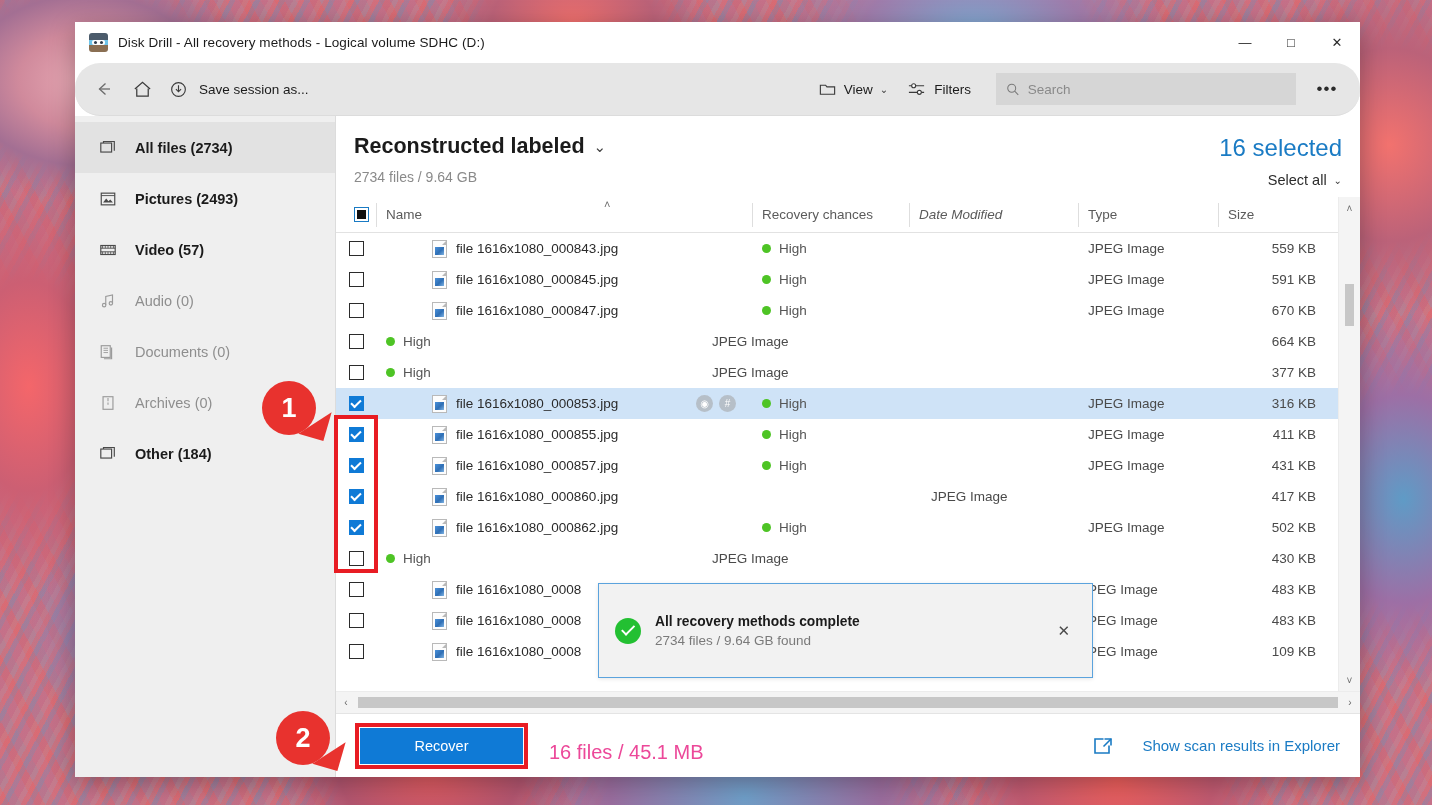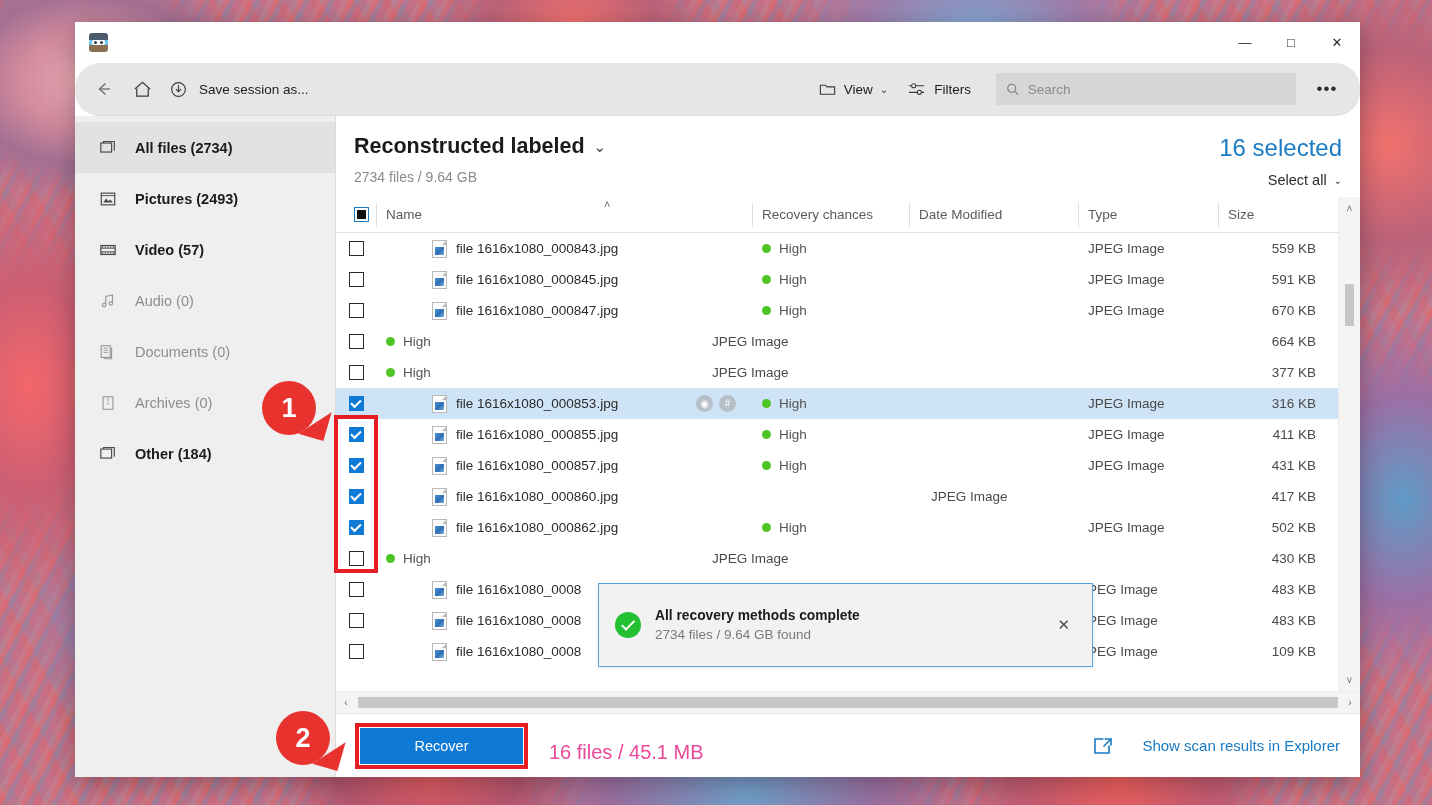--- a/index.html
+++ b/index.html
@@ -156,21 +156,21 @@
     border-bottom: 1px solid #e2e2e2;
     font-size: 13.5px; color: #5b5b5b; position: relative;
   }
   .th { padding-left: 10px; position: relative; height: 36px; display: flex; align-items: center; }
   .th + .th::before {
     content: ""; position: absolute; left: 0; top: 6px; bottom: 6px; width: 1px; background: #dedede;
   }
   .col-check { width: 40px; flex: 0 0 40px; display: flex; align-items: center; justify-content: center; }
   .col-name  { width: 376px; flex: 0 0 376px; }
   .col-chance{ width: 157px; flex: 0 0 157px; }
-  .col-date  { width: 169px; flex: 0 0 169px; }
+  .col-date  { width: 169px; flex: 0 0 169px; font-style: italic; }
   .col-type  { width: 140px; flex: 0 0 140px; }
   .col-size  { flex: 1; }
   #sort-caret { position: absolute; left: 228px; top: 1px; font-size: 11px; color: #6b6b6b; }
 
   .hdr-check {
     width: 15px; height: 15px; border: 1px solid #1a7bc4; background: #fff;
     display: flex; align-items: center; justify-content: center;
   }
   .hdr-check i { display: block; width: 9px; height: 9px; background: #111; }
 
@@ -221,21 +221,21 @@
   #vtrack { flex: 1; width: 100%; }
   #hscroll {
     height: 22px; flex: 0 0 22px; background: #f4f4f4; border-top: 1px solid #ececec;
     display: flex; align-items: center;
   }
   .hsb-arrow { width: 20px; display: flex; align-items: center; justify-content: center; font-size: 10px; color: #6b6b6b; }
   #hthumb { flex: 1; height: 11px; background: #c7c7c7; margin: 0 2px; }
 
   
   #toast {
-    position: absolute; left: 262px; top: 386px; width: 495px; height: 84px;
+    position: absolute; left: 262px; top: 386px; width: 495px; height: 95px;
     background: #f2f2f2; border: 1px solid #5ba3dd;
     display: flex; align-items: center; padding: 0 16px; gap: 14px;
     box-shadow: 0 1px 4px rgba(0,0,0,0.10);
   }
   #toast-check {
     width: 26px; height: 26px; border-radius: 50%; background: #23c032; flex: 0 0 26px;
     display: flex; align-items: center; justify-content: center;
   }
   #toast-check::after {
     content: ""; width: 11px; height: 5px; border-left: 2.4px solid #fff; border-bottom: 2.4px solid #fff;
@@ -291,20 +291,21 @@
 </head>
 <body>
 
 <div id="wallpaper"></div>
 
 <div id="app-window">
 
   <div id="titlebar">
     <div id="title-left">
       <div class="app-logo"></div>
+      <div id="title-text">Disk Drill - All recovery methods - Logical volume SDHC (D:)</div>
     </div>
     <div id="window-controls">
       <div class="wc-btn">—</div>
       <div class="wc-btn">□</div>
       <div class="wc-btn wc-close">✕</div>
     </div>
   </div>
 
   <div id="toolbar">
     <div class="tb-icon-btn">

